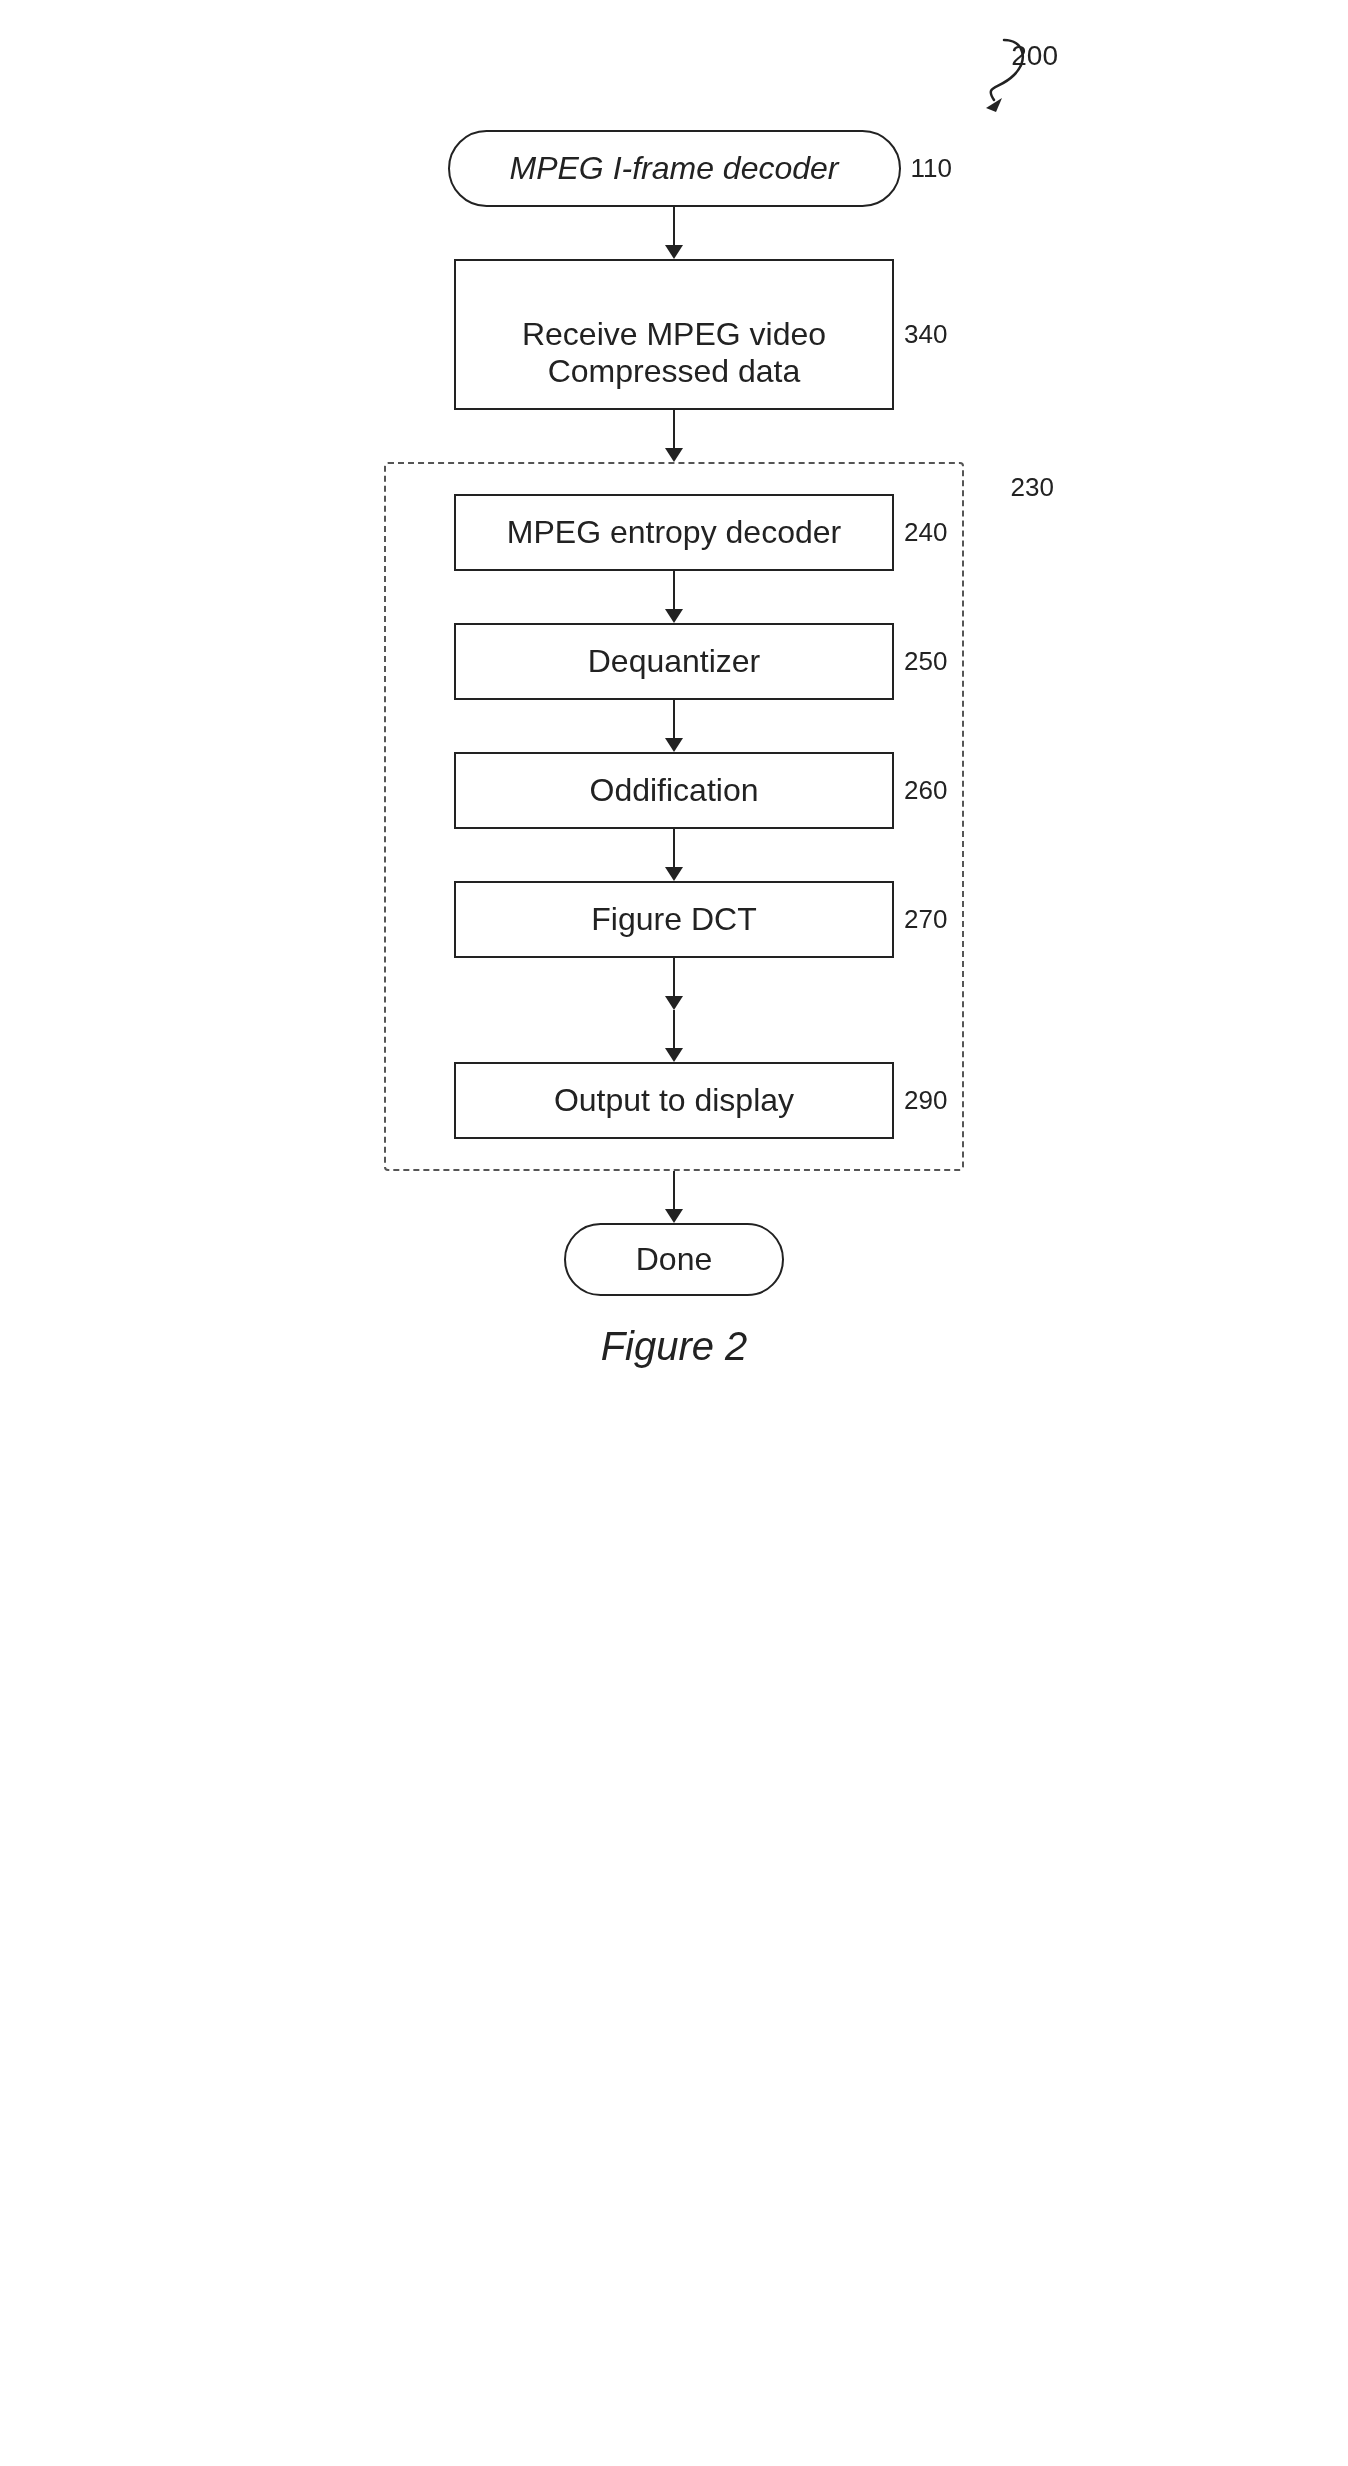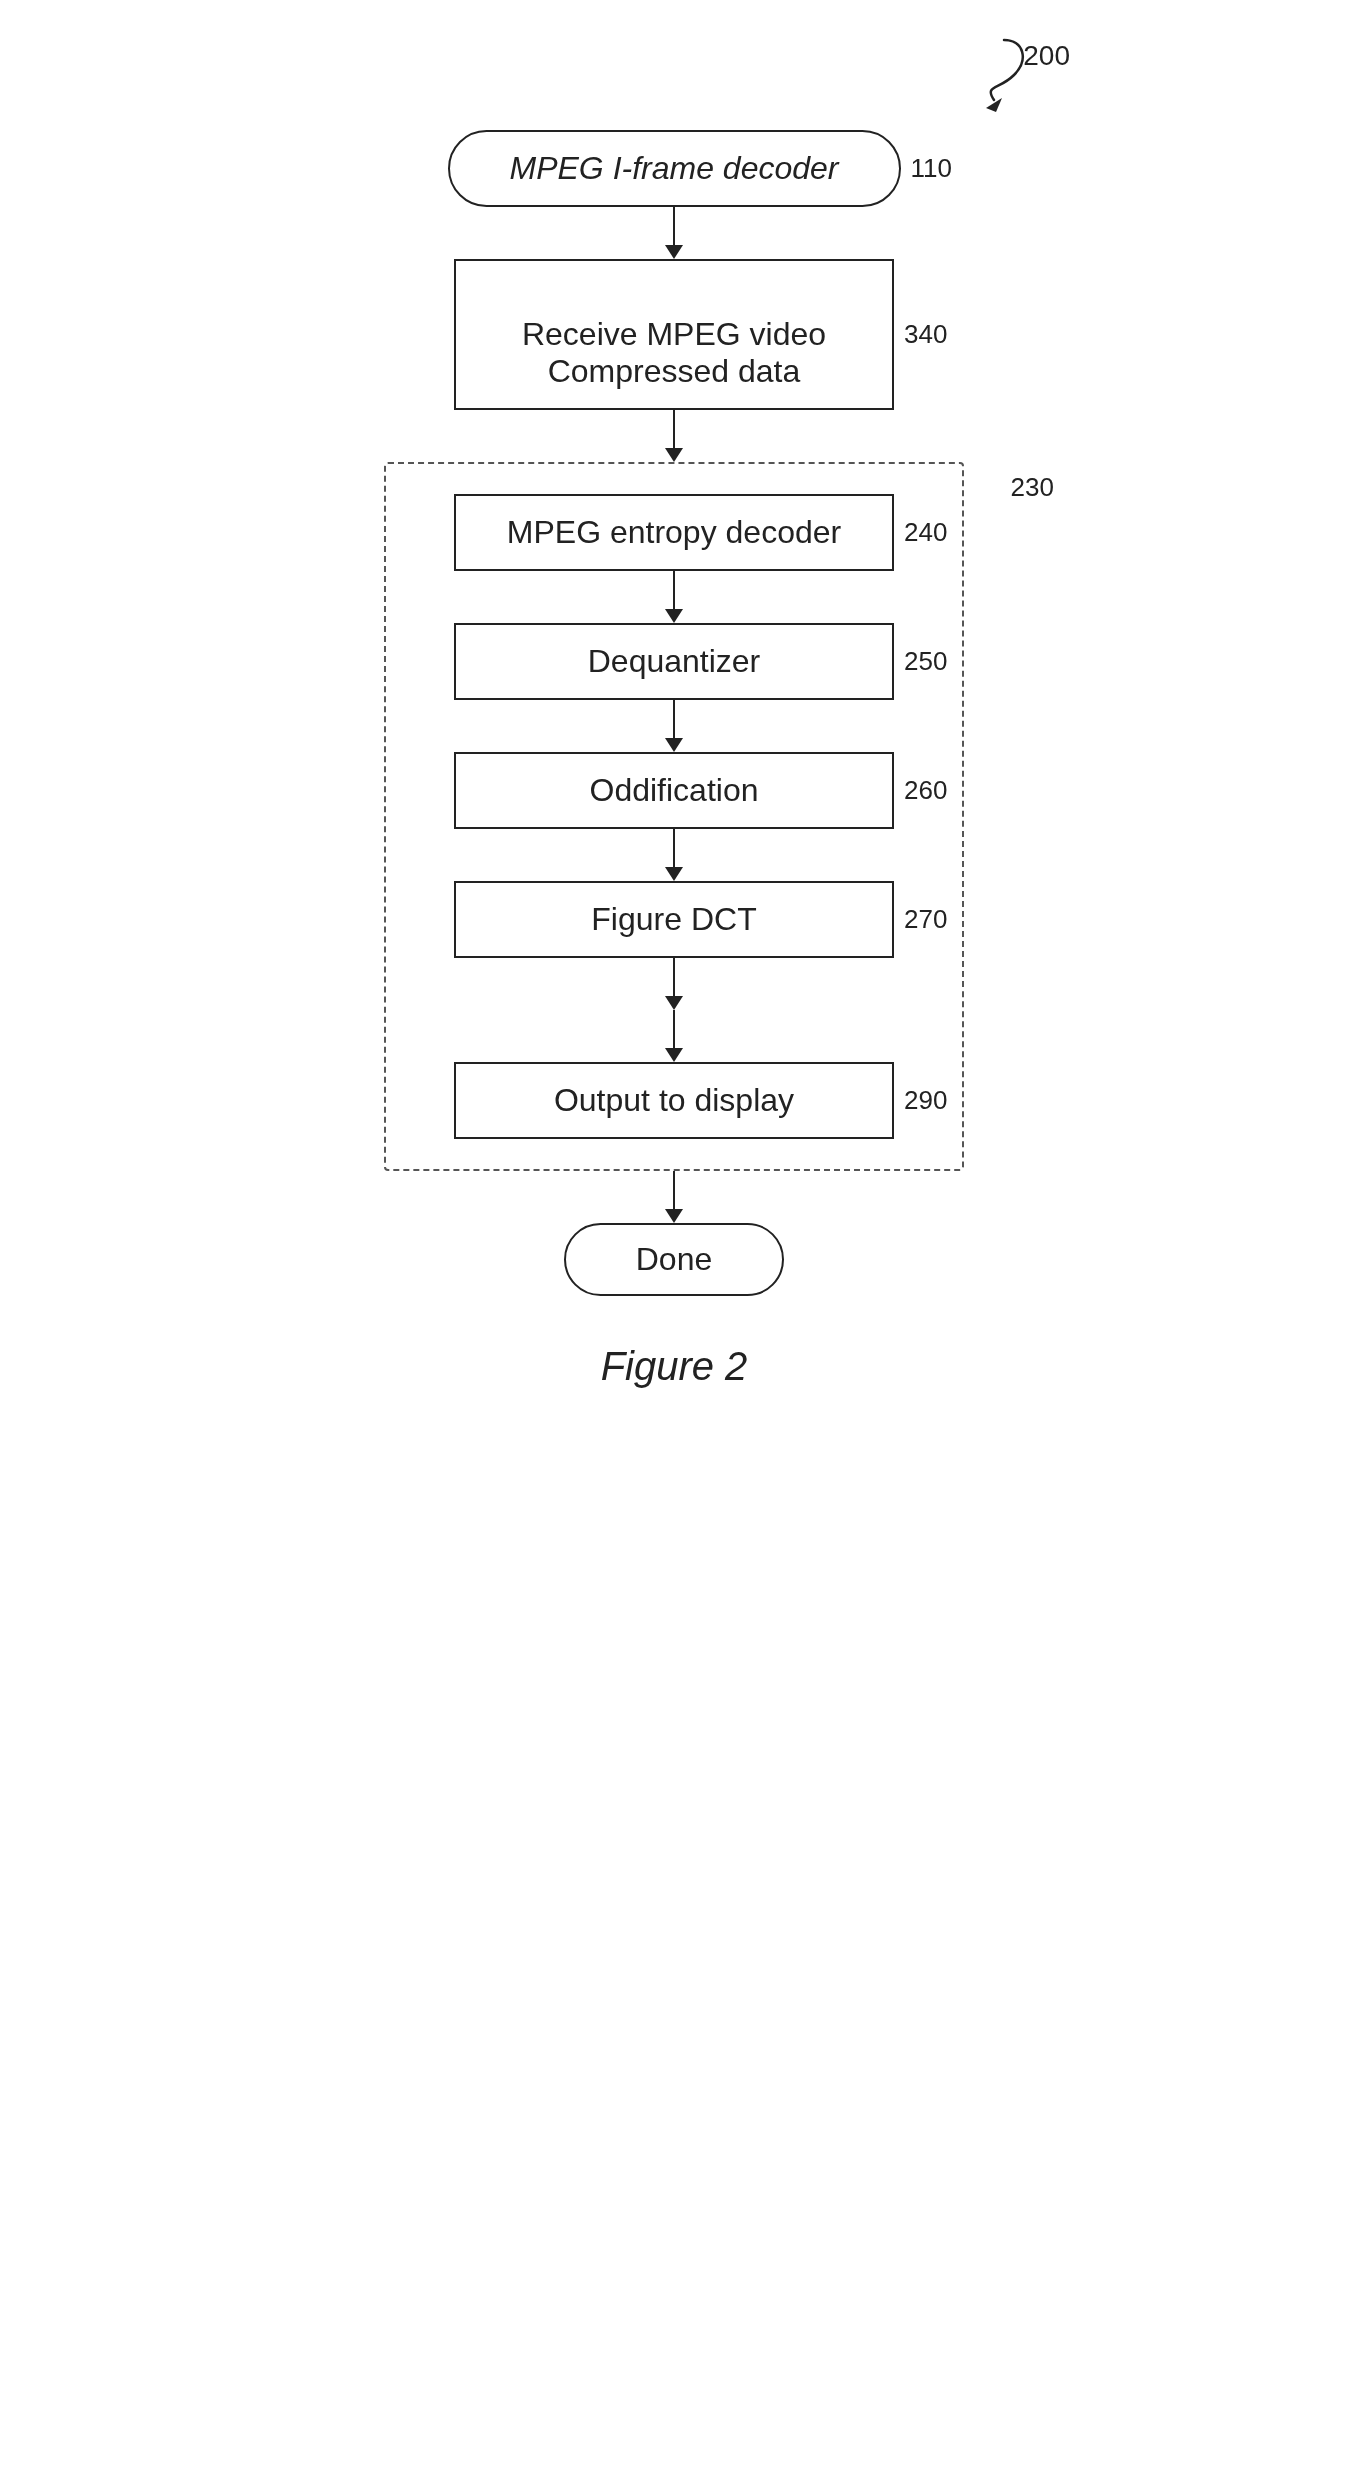--- a/index.html
+++ b/index.html
@@ -124,21 +124,21 @@
       color: #222;
       background: #fff;
       text-align: center;
     }
 
     
     .figure-caption {
       font-size: 40px;
       font-style: italic;
       color: #222;
-      margin-top: 48px;
+      margin-top: 28px;
     }
 
     
     .top-arrow-svg {
       position: absolute;
       top: -10px;
       right: 80px;
     }
   </style>
 </head>
@@ -146,21 +146,21 @@
 
 <div class="diagram-container">
 
   <div style="position:relative; width:100%; height:90px;">
     <svg class="top-arrow-svg" width="120" height="90" viewBox="0 0 120 90">
 
       <path d="M 80 10 C 100 10, 105 30, 90 45 C 75 60, 60 55, 70 70" fill="none" stroke="#222" stroke-width="2.5" stroke-linecap="round"></path>
 
       <polygon points="62,78 78,68 72,82" fill="#222"></polygon>
     </svg>
-    <span class="ref-label" style="position:absolute; right:54px; top:0px;">200</span>
+    <span class="ref-label" style="position:absolute; right:66px; top:0px;">200</span>
   </div>
 
   <div class="box-wrapper">
     <div class="pill-box">
       <span>MPEG I-frame decoder</span>
     </div>
     <span class="box-ref">110</span>
   </div>
 
   <div class="arrow-down">

